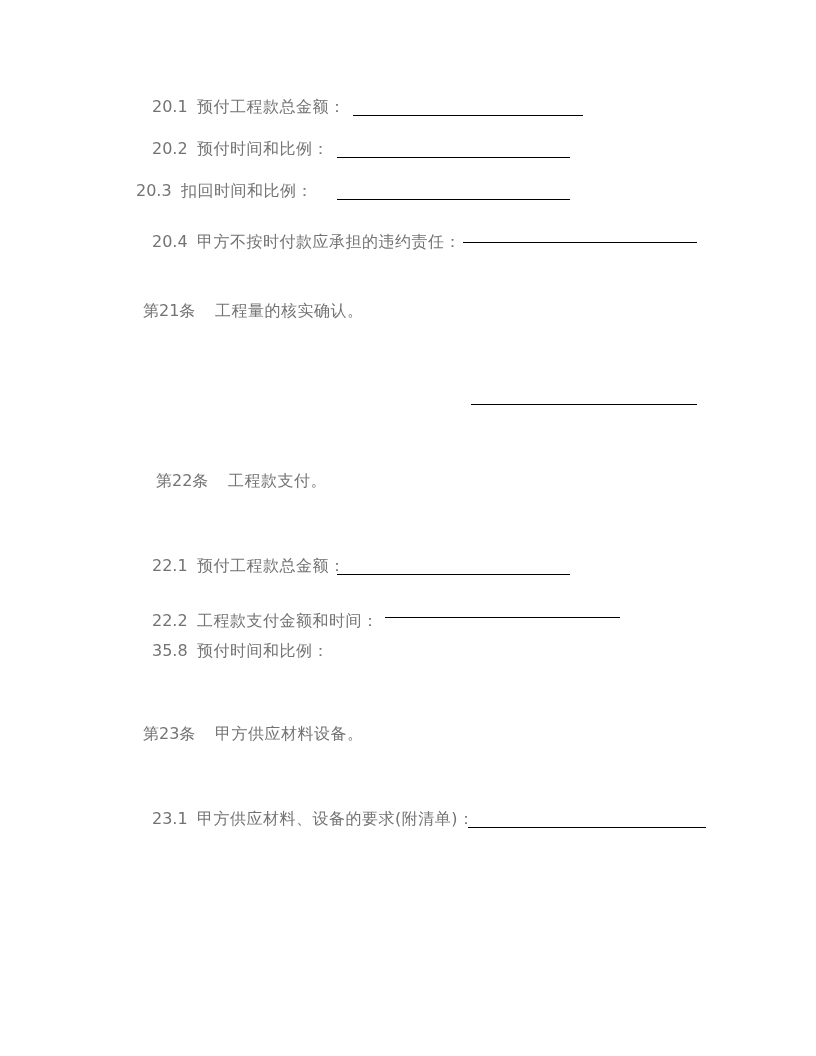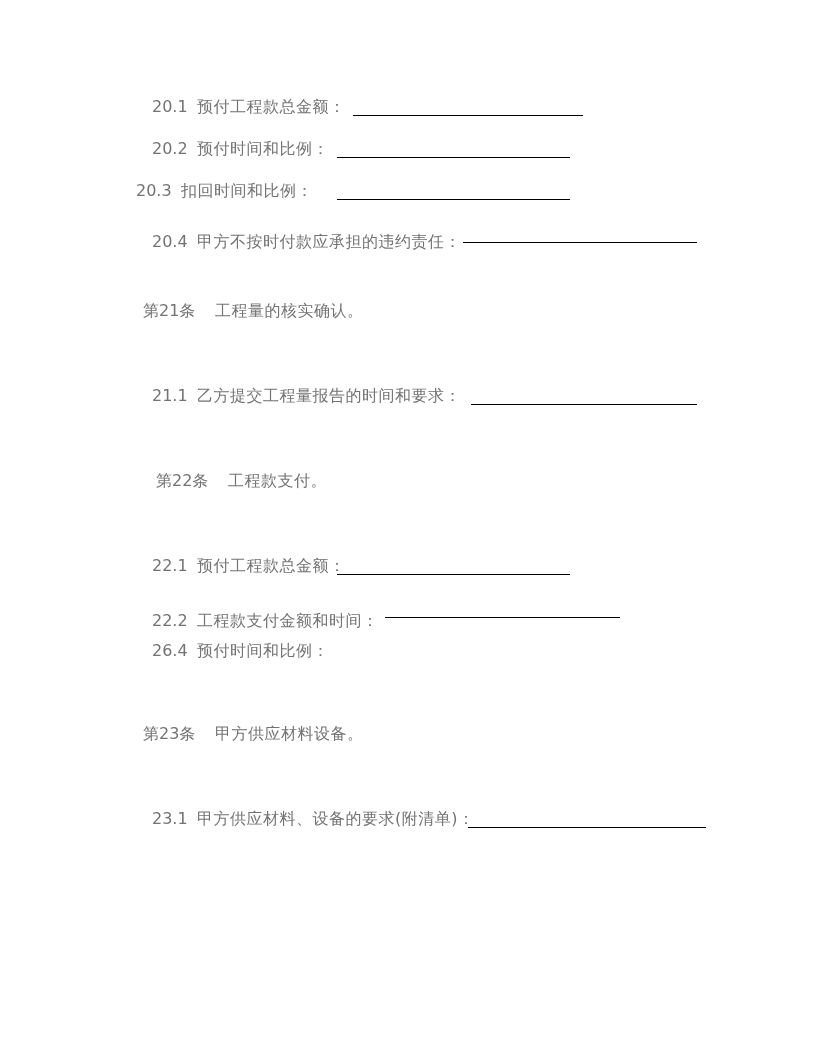--- a/index.html
+++ b/index.html
@@ -90,41 +90,38 @@
 
   <div class="row item r3">
     <span class="num">20.4</span><span class="label">甲方不按时付款应承担的违约责任：</span>
   </div>
   <div class="blank b3"></div>
 
   <div class="row head r4">
     <span class="num">第21条</span><span class="label">工程量的核实确认。</span>
   </div>
 
-  <div class="row item r5">
-    <span class="num">21.1</span><span class="label">乙方提交工程量报告的时间和要求：</span>
-  </div>
   <div class="blank b4"></div>
 
   <div class="row head r6">
     <span class="num">第22条</span><span class="label">工程款支付。</span>
   </div>
 
   <div class="row item r7">
     <span class="num">22.1</span><span class="label">预付工程款总金额：</span>
   </div>
   <div class="blank b5"></div>
 
   <div class="row item r8">
     <span class="num">22.2</span><span class="label">工程款支付金额和时间：</span>
   </div>
   <div class="blank b6"></div>
 
   <div class="row item r9">
-    <span class="num">26.4</span><span class="label">预付时间和比例：</span>
+    <span class="num">35.8</span><span class="label">预付时间和比例：</span>
   </div>
 
   <div class="row head r10">
     <span class="num">第23条</span><span class="label">甲方供应材料设备。</span>
   </div>
 
   <div class="row item r11">
     <span class="num">23.1</span><span class="label">甲方供应材料、设备的要求(附清单)：</span>
   </div>
   <div class="blank b7"></div>

